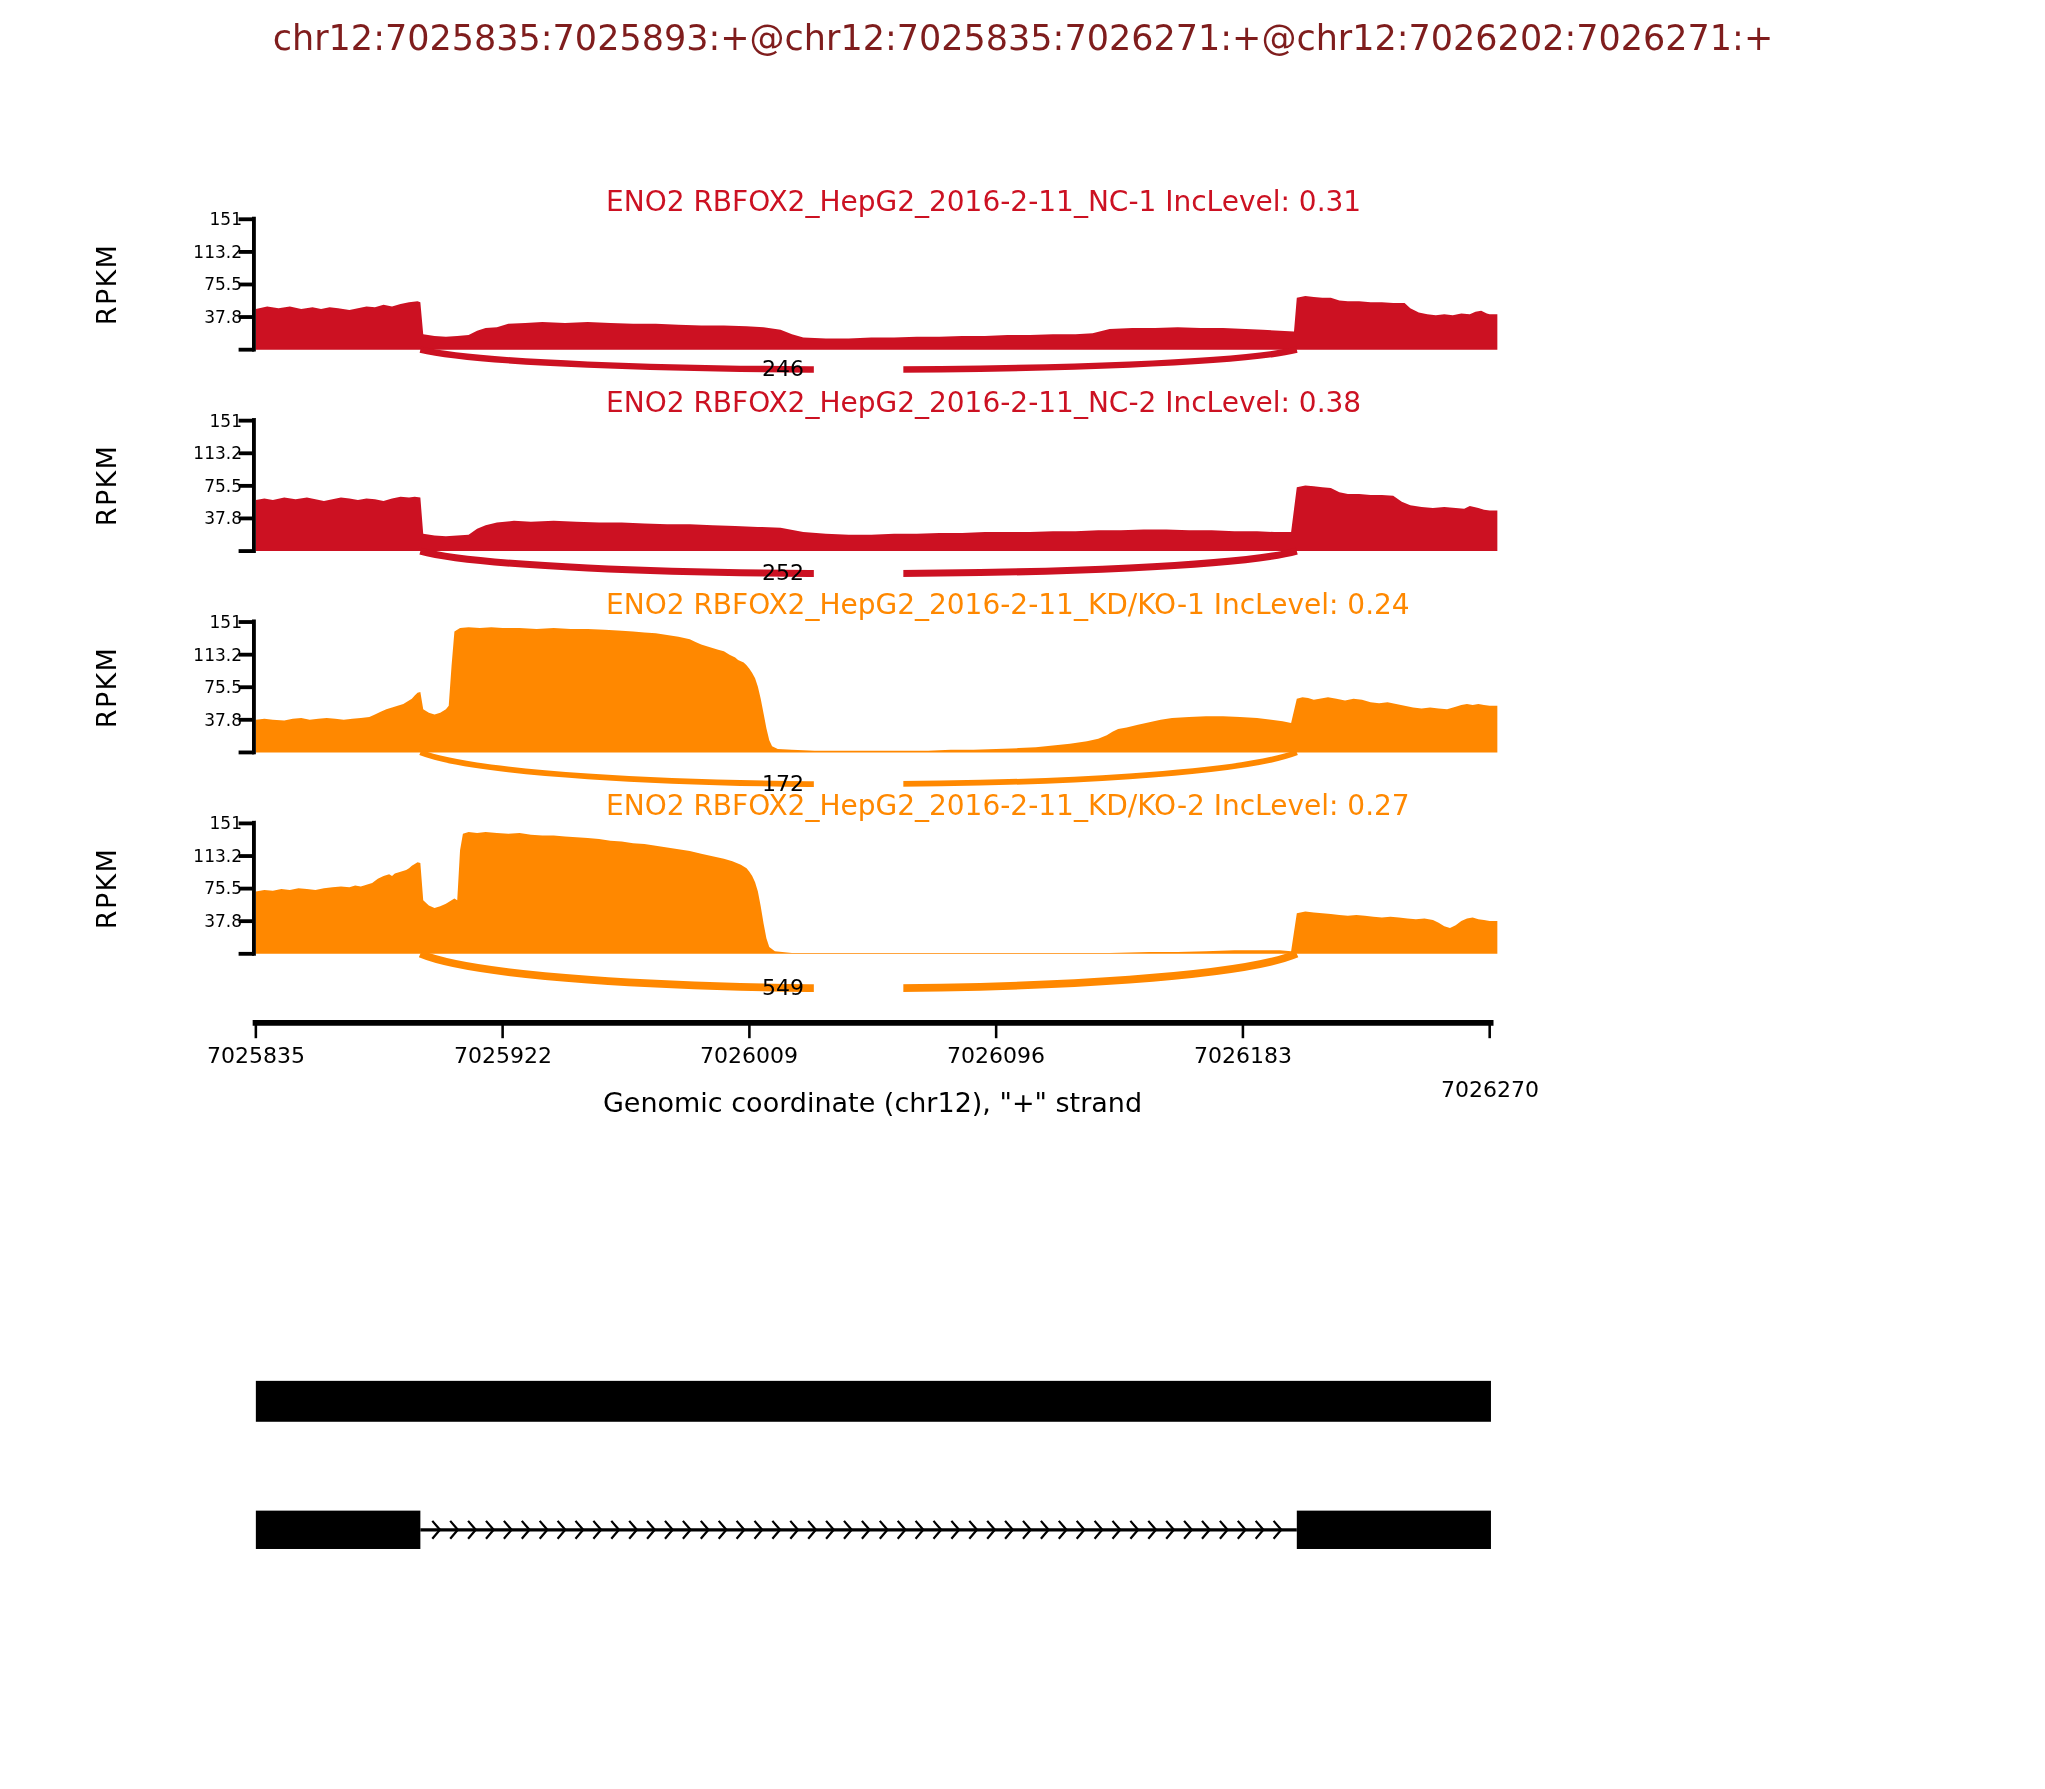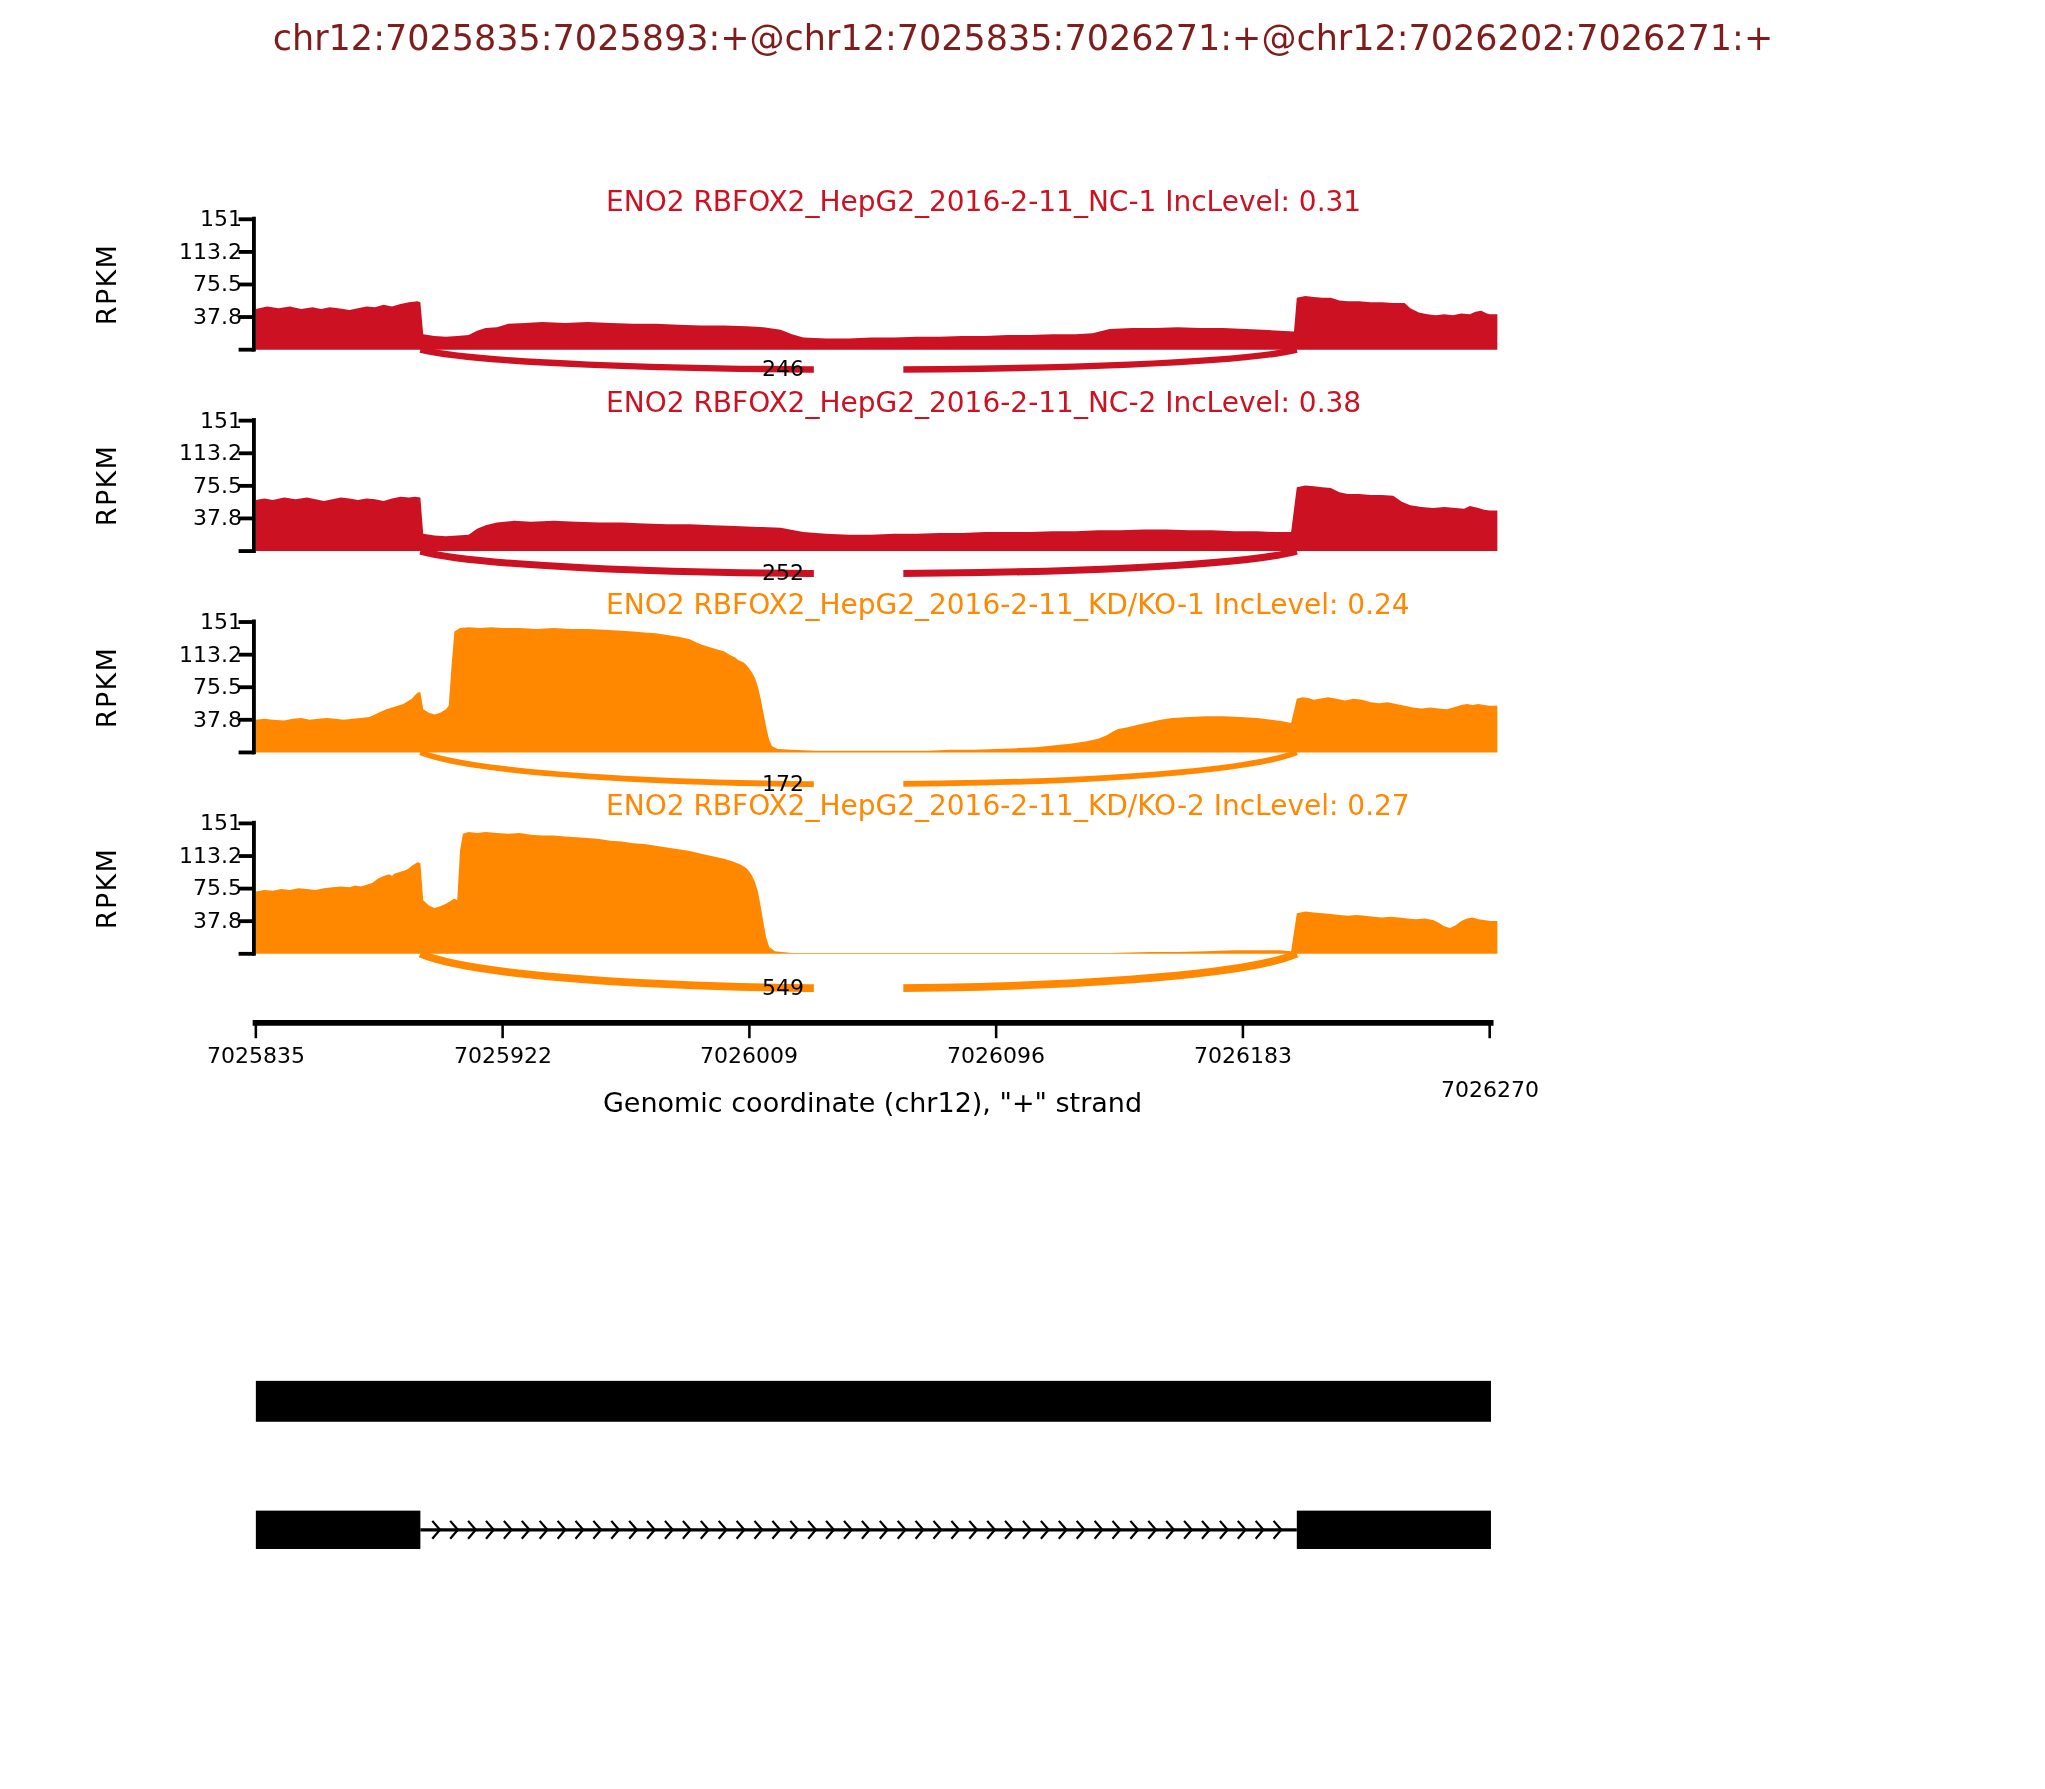--- a/index.html
+++ b/index.html
@@ -1,20 +1,20 @@
 <!DOCTYPE html>
 <html style="font-size:10.2px"><head>
 <meta charset="utf-8">
 <style>
   html,body{margin:0;padding:0;background:#fff;}
   body{width:2046px;height:1790px;position:relative;font-family:"DejaVu Sans",sans-serif;overflow:hidden;}
   .abs{position:absolute;}
   #fig-title{left:0;top:18px;width:2046px;text-align:center;font-size:35px;color:#7f1d1d;white-space:nowrap;}
   .track-title{width:767px;left:606px;text-align:left;font-size:28px;line-height:31px;white-space:nowrap;}
-  .ytick{left:89px;width:153px;text-align:right;font-size:22px;line-height:28px;color:#000;}
+  .ytick{left:89px;width:153px;text-align:right;font-size:17px;line-height:28px;color:#000;}
   .ylabel{left:9.6px;width:192px;text-align:center;font-size:27px;line-height:31px;color:#000;transform:rotate(-90deg);letter-spacing:1.3px;}
   .xtick{width:192px;text-align:center;font-size:22px;line-height:25.6px;color:#000;top:1043px;}
   #xlabel{left:361px;width:1023px;text-align:center;font-size:27px;line-height:32px;color:#000;top:1087px;}
   .jlabel{width:192px;font-size:22px;line-height:31px;color:#000;}
   svg{position:absolute;left:0;top:0;}
 </style>
 </head>
 <body>
 
 <svg id="plot" width="2046" height="1790" viewBox="0 0 3200 2800">

